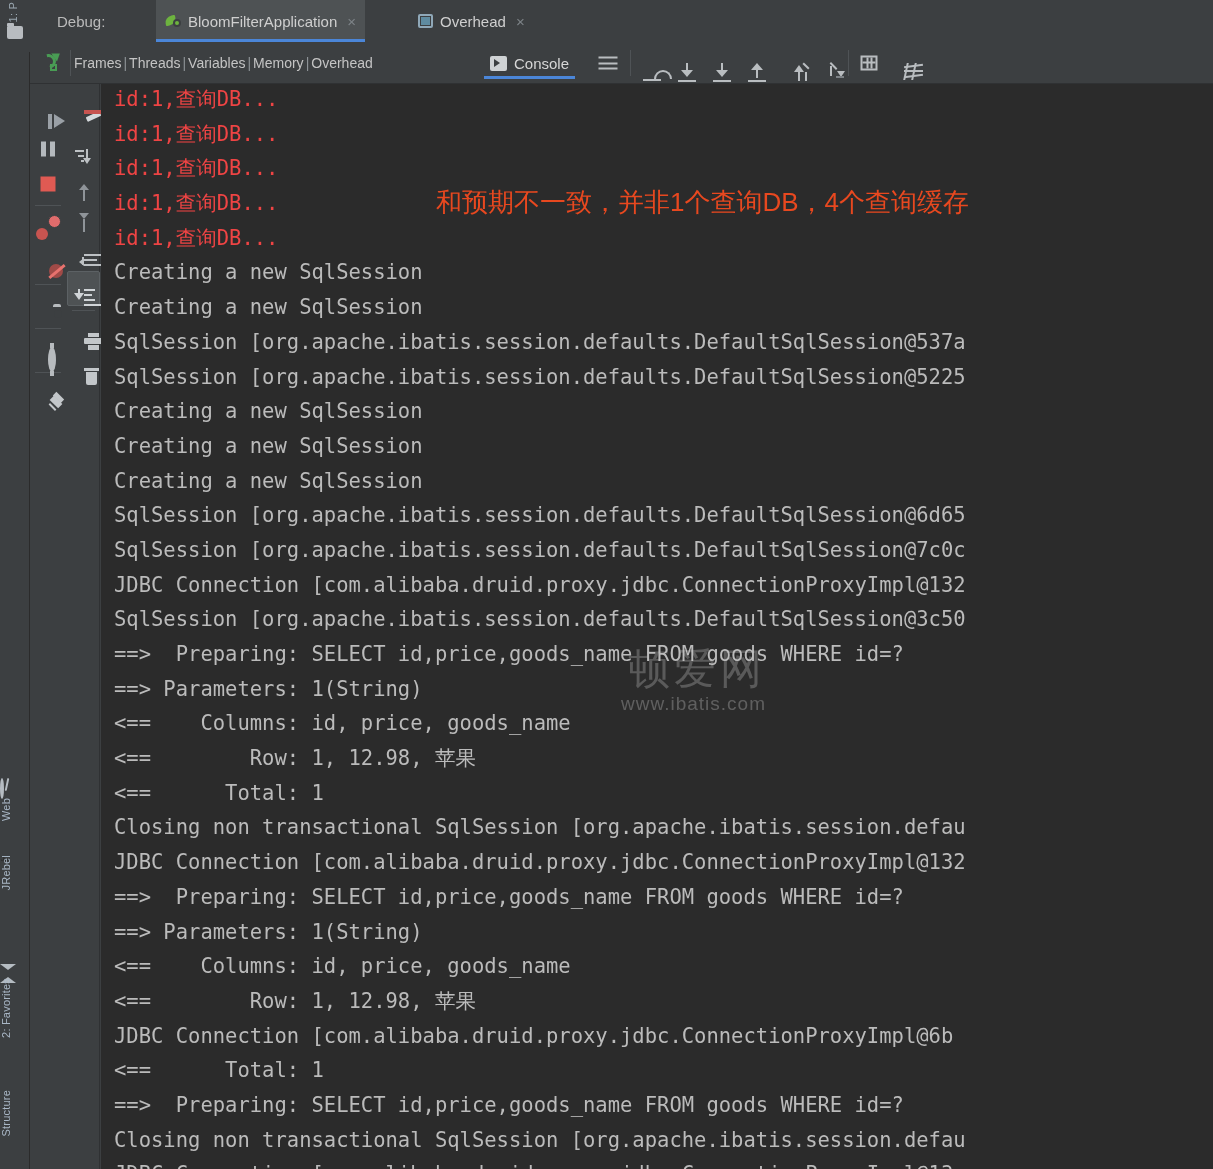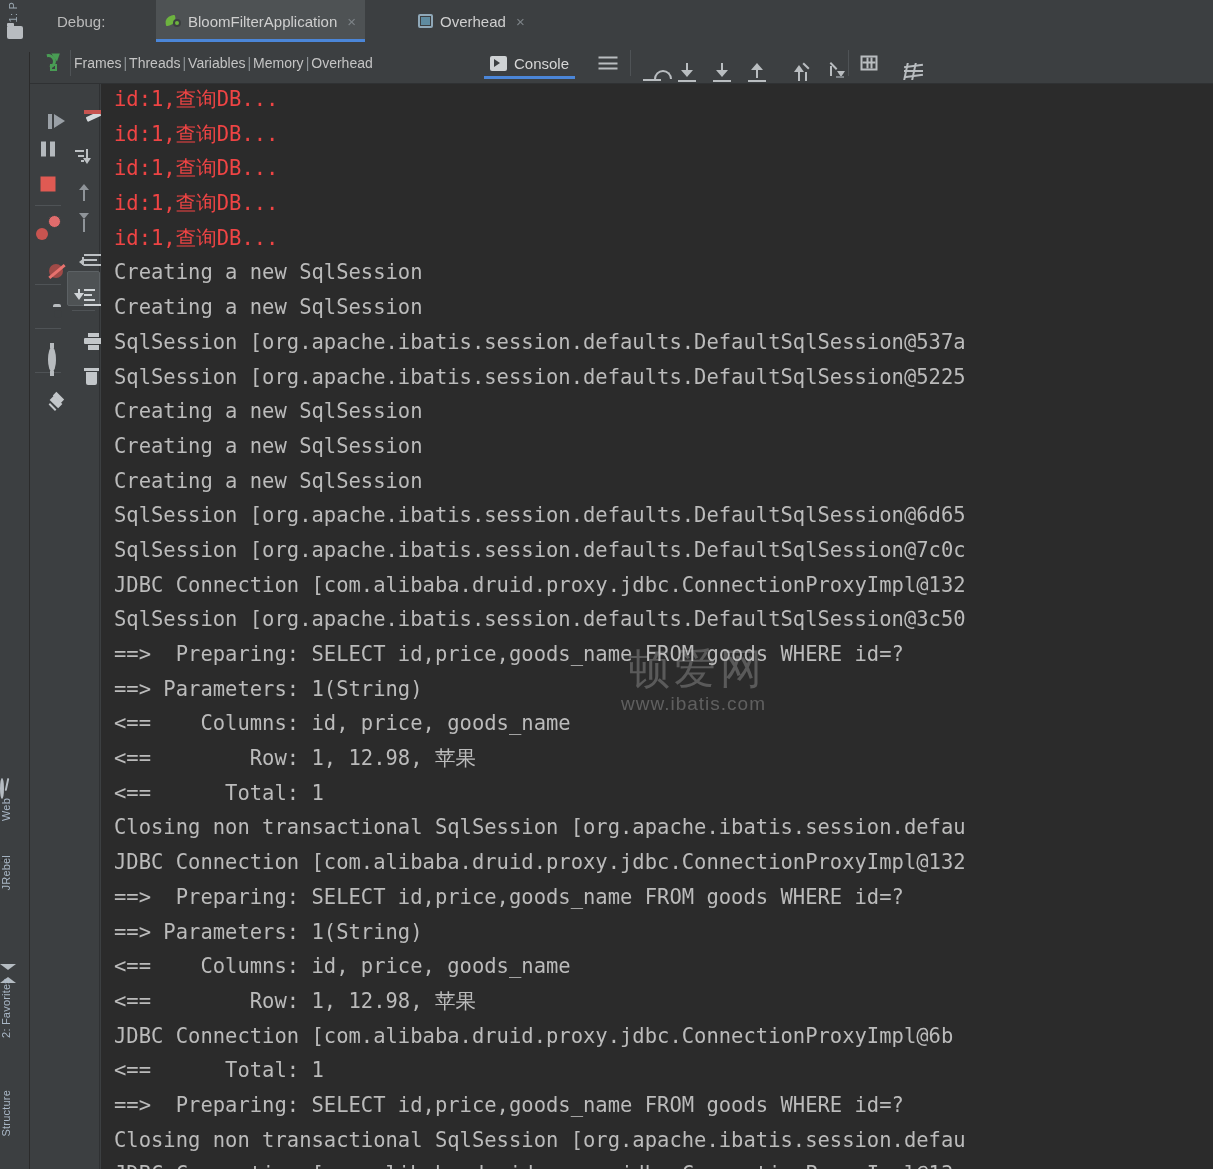--- a/index.html
+++ b/index.html
@@ -515,16 +515,17 @@
     <div class="console">
       <div class="lines" id="console-lines"><div class="ln err">id:1,查询DB...</div><div class="ln err">id:1,查询DB...</div><div class="ln err">id:1,查询DB...</div><div class="ln err">id:1,查询DB...</div><div class="ln err">id:1,查询DB...</div><div class="ln">Creating a new SqlSession</div><div class="ln">Creating a new SqlSession</div><div class="ln">SqlSession [org.apache.ibatis.session.defaults.DefaultSqlSession@537a</div><div class="ln">SqlSession [org.apache.ibatis.session.defaults.DefaultSqlSession@5225</div><div class="ln">Creating a new SqlSession</div><div class="ln">Creating a new SqlSession</div><div class="ln">Creating a new SqlSession</div><div class="ln">SqlSession [org.apache.ibatis.session.defaults.DefaultSqlSession@6d65</div><div class="ln">SqlSession [org.apache.ibatis.session.defaults.DefaultSqlSession@7c0c</div><div class="ln">JDBC Connection [com.alibaba.druid.proxy.jdbc.ConnectionProxyImpl@132</div><div class="ln">SqlSession [org.apache.ibatis.session.defaults.DefaultSqlSession@3c50</div><div class="ln">==&gt;  Preparing: SELECT id,price,goods_name FROM goods WHERE id=?</div><div class="ln">==&gt; Parameters: 1(String)</div><div class="ln">&lt;==    Columns: id, price, goods_name</div><div class="ln">&lt;==        Row: 1, 12.98, 苹果</div><div class="ln">&lt;==      Total: 1</div><div class="ln">Closing non transactional SqlSession [org.apache.ibatis.session.defau</div><div class="ln">JDBC Connection [com.alibaba.druid.proxy.jdbc.ConnectionProxyImpl@132</div><div class="ln">==&gt;  Preparing: SELECT id,price,goods_name FROM goods WHERE id=?</div><div class="ln">==&gt; Parameters: 1(String)</div><div class="ln">&lt;==    Columns: id, price, goods_name</div><div class="ln">&lt;==        Row: 1, 12.98, 苹果</div><div class="ln">JDBC Connection [com.alibaba.druid.proxy.jdbc.ConnectionProxyImpl@6b</div><div class="ln">&lt;==      Total: 1</div><div class="ln">==&gt;  Preparing: SELECT id,price,goods_name FROM goods WHERE id=?</div><div class="ln">Closing non transactional SqlSession [org.apache.ibatis.session.defau</div><div class="ln">JDBC Connection [com.alibaba.druid.proxy.jdbc.ConnectionProxyImpl@13</div></div>
 
       <div class="wm">
         <div class="cn">顿爱网</div>
         <div class="url">www.ibatis.com</div>
       </div>
     </div>
 
     <div class="annot">
+      <div>和预期不一致，并非1个查询DB，4个查询缓存</div>
     </div>
 
   </div>
 </div>
 
 </body></html>

